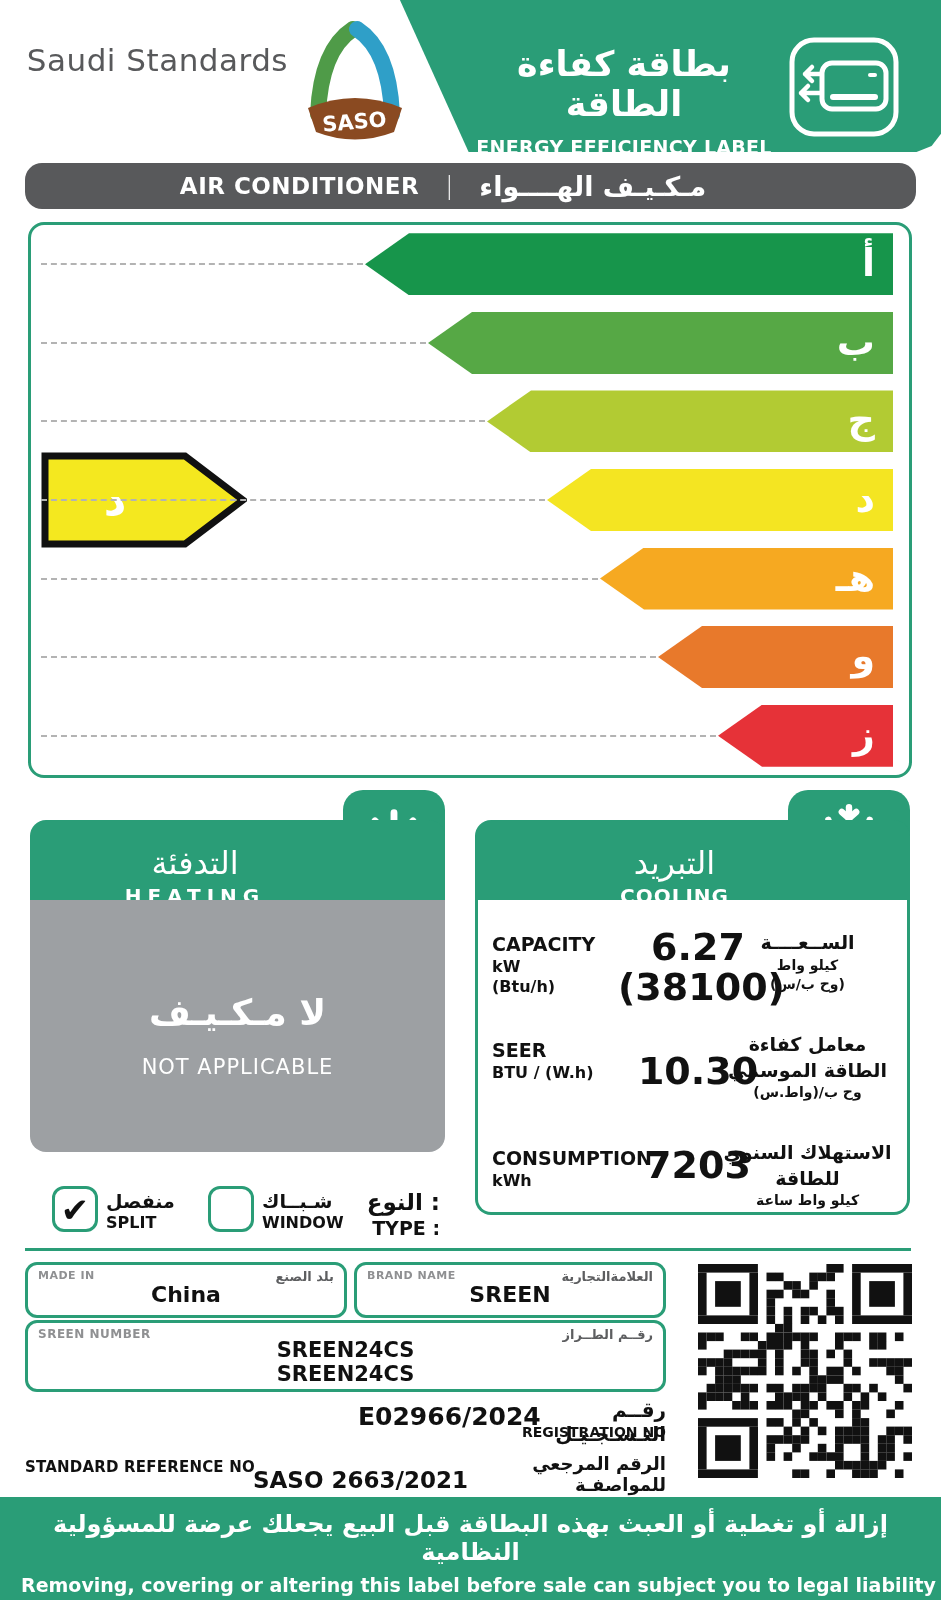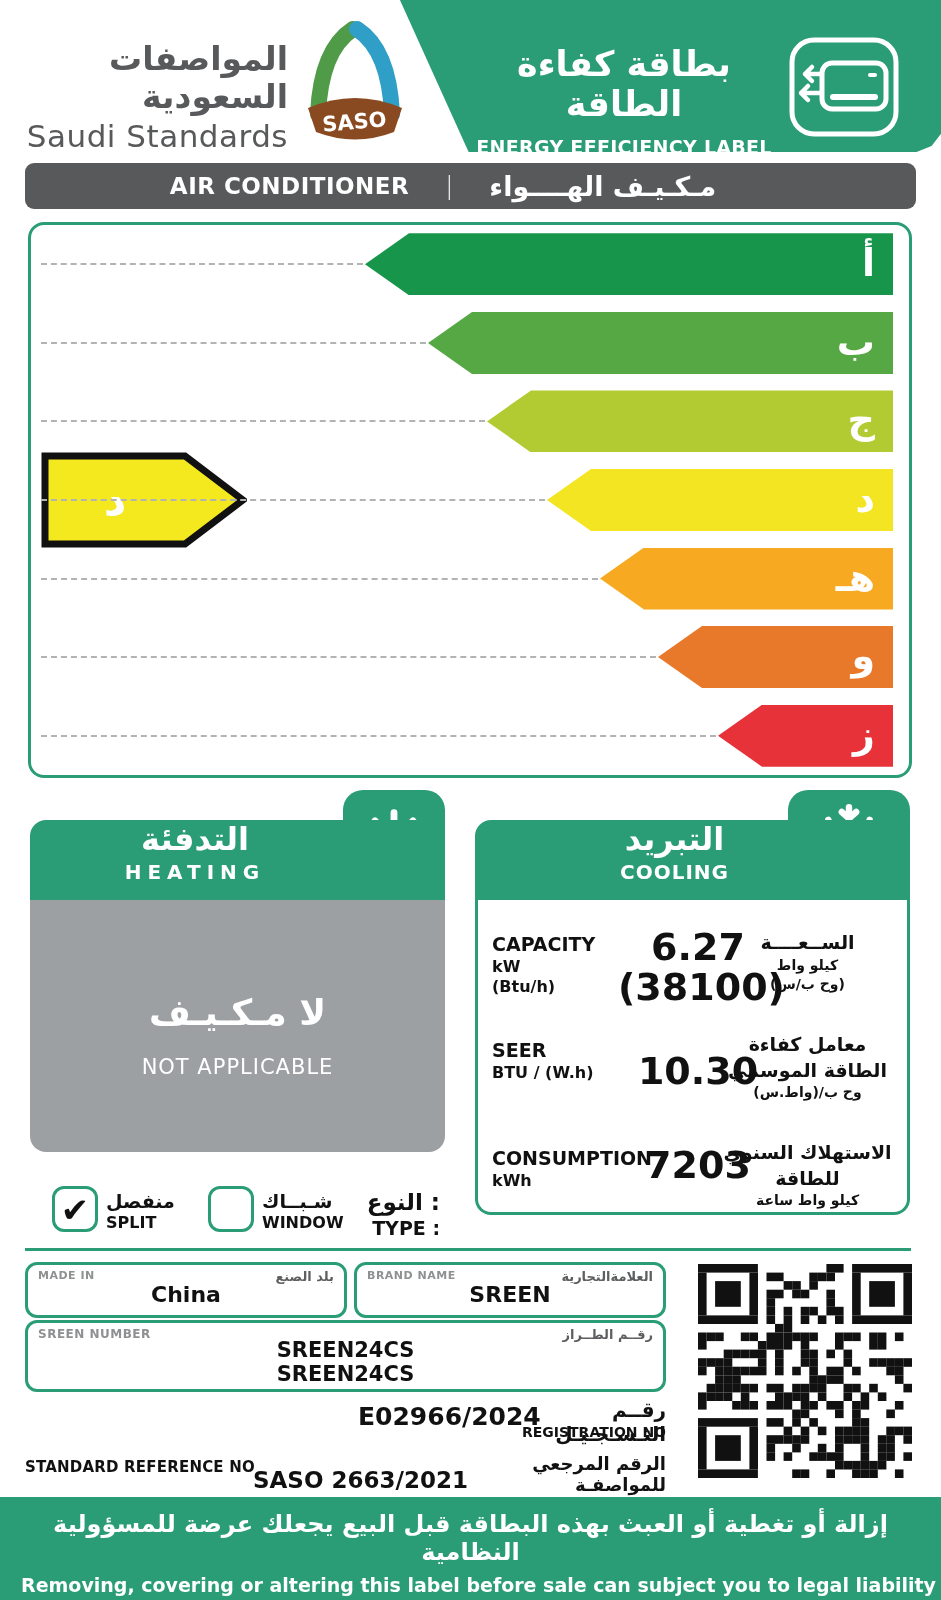--- a/index.html
+++ b/index.html
@@ -17,42 +17,42 @@
     clip-path:polygon(42.5% 0,100% 0,100% 88%,99% 96%,97.4% 100%,49.8% 100%);}
   .org{left:16px;top:40px;width:272px;text-align:right;color:var(--darkgray);line-height:1.15;}
   .org-ar{font-size:33px;font-weight:bold;}
   .org-en{font-size:31px;margin-top:3px;letter-spacing:.5px;}
   .title{left:468px;top:44px;width:312px;text-align:center;color:#fff;}
   .title-ar{font-size:35px;font-weight:bold;}
   .title-en{font-size:19px;font-weight:bold;margin-top:12px;letter-spacing:.3px;}
 
   
   .product-bar{left:25px;top:163px;width:891px;height:46px;background:var(--darkgray);
-    border-radius:9px;display:flex;align-items:center;justify-content:center;gap:36px;
+    border-radius:17px;display:flex;align-items:center;justify-content:center;gap:26px;
     color:#fff;padding-right:55px;box-sizing:border-box;}
   .pb-en{font-size:23px;font-weight:bold;letter-spacing:.5px;}
   .pb-sep{font-size:24px;font-weight:300;opacity:.95;}
   .pb-ar{font-size:27px;font-weight:bold;}
 
   
   .scale{left:28px;top:222px;width:884px;height:556px;border:3px solid var(--green);
     border-radius:16px;background:#fff;box-sizing:border-box;}
   .dot-line{position:absolute;height:0;border-top:2px dashed #b3b3b3;}
   .grade-bar{position:absolute;height:62px;}
   .grade-letter{position:absolute;right:18px;top:0;height:62px;line-height:60px;
     color:#fff;font-size:38px;font-weight:bold;}
   .indicator{position:absolute;}
   .indicator text{font-size:44px;font-weight:bold;fill:#fff;}
 
   
   .tab{position:absolute;background:var(--green);border-radius:20px;display:flex;
     align-items:flex-start;justify-content:center;}
   .sec-hdr{position:absolute;background:var(--green);border-radius:16px 16px 0 0;
     color:#fff;text-align:center;box-sizing:border-box;}
-  .sec-hdr .ar{font-size:32px;font-weight:bold;margin-top:0;}
+  .sec-hdr .ar{font-size:32px;font-weight:normal;margin-top:24px;}
   .sec-hdr .en{font-size:20px;font-weight:bold;margin-top:2px;}
   .heat-hdr{padding-right:85px;}
   .heat-hdr .en{letter-spacing:6px;}
   .cool-hdr{padding-right:36px;}
   .cool-hdr .en{letter-spacing:1px;}
   .heat-body{left:30px;top:900px;width:415px;height:252px;background:var(--bodygray);
     border-radius:0 0 16px 16px;color:#fff;text-align:center;}
   .na-ar{font-size:36px;font-weight:bold;margin-top:92px;}
   .na-en{font-size:21px;letter-spacing:1px;margin-top:22px;}
   .cool-body{left:475px;top:900px;width:435px;height:315px;background:#fff;
@@ -100,21 +100,20 @@
   .footer .en{font-size:19px;font-weight:bold;margin-top:8px;padding-left:16px;}
 </style>
 </head>
 <body>
 
 <div class="label">
 
   <div class="hdr-green"></div>
 
   <div class="abs org">
-    <div class="org-ar">المواصفات السعودية</div>
     <div class="org-en">Saudi Standards</div>
   </div>
 
   <svg class="abs" style="left:294px;top:16px" width="122" height="128" viewBox="0 0 122 128">
     <path d="M24 98 C26 54 39 26 59 13" fill="none" stroke="#4F9B48" stroke-width="16" stroke-linecap="round"></path>
     <path d="M63 13 C83 26 96 54 98 98" fill="none" stroke="#2F9FC8" stroke-width="16" stroke-linecap="round"></path>
     <path d="M14 92 Q61 72 108 92 L100 116 Q61 131 22 116 Z" fill="#8A4A21"></path>
     <text x="61" y="113" text-anchor="middle" transform="rotate(-5 61 113)" font-size="21" font-weight="bold" fill="#fff" font-family="DejaVu Sans, sans-serif">SASO</text>
   </svg>
 

